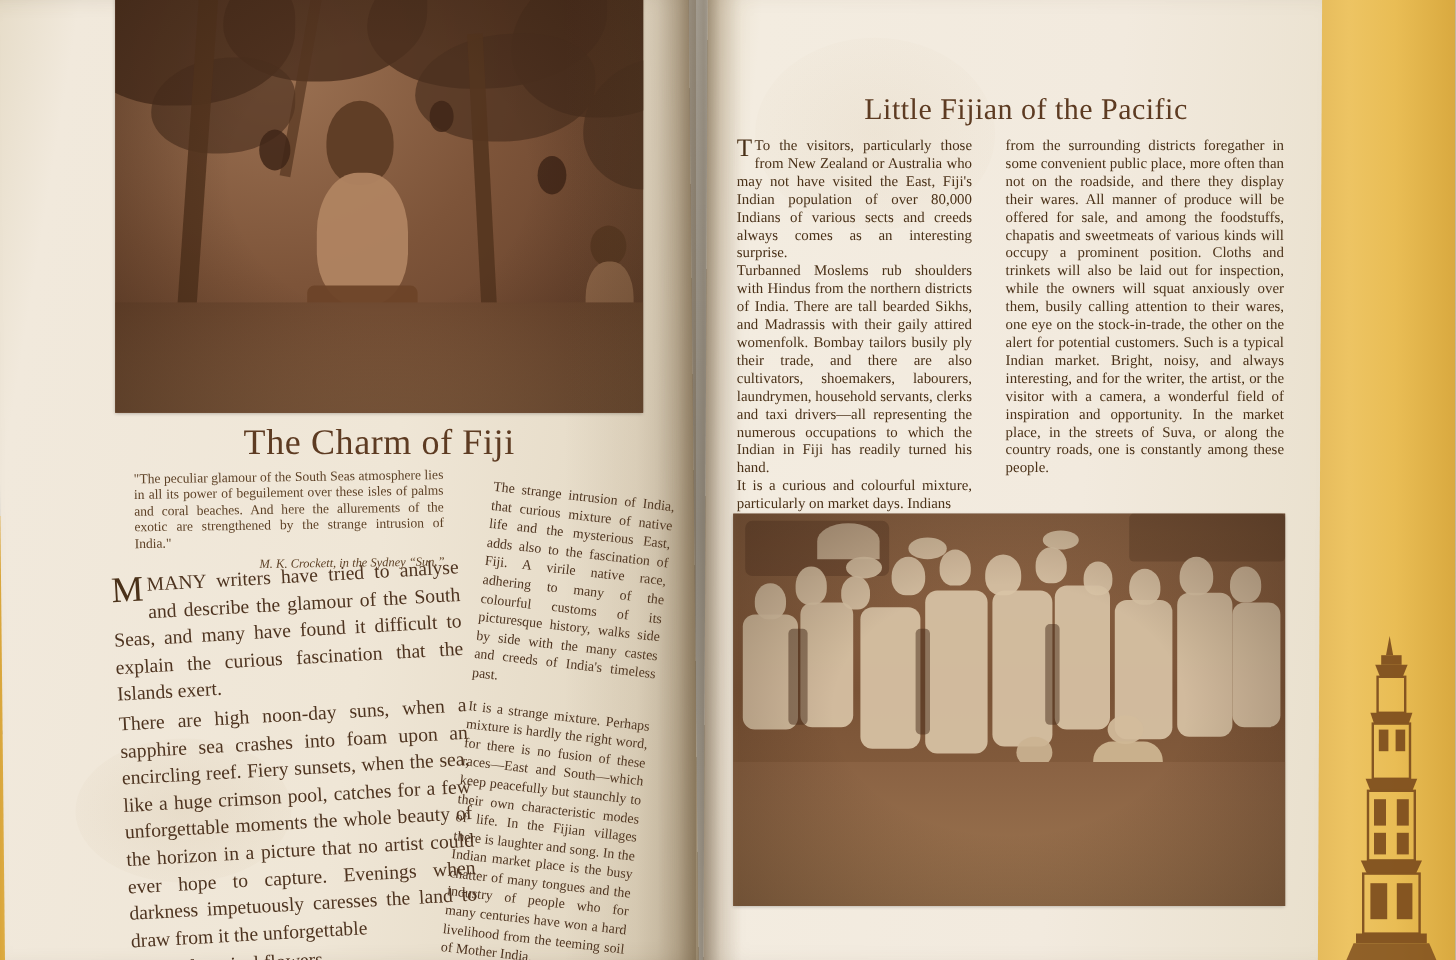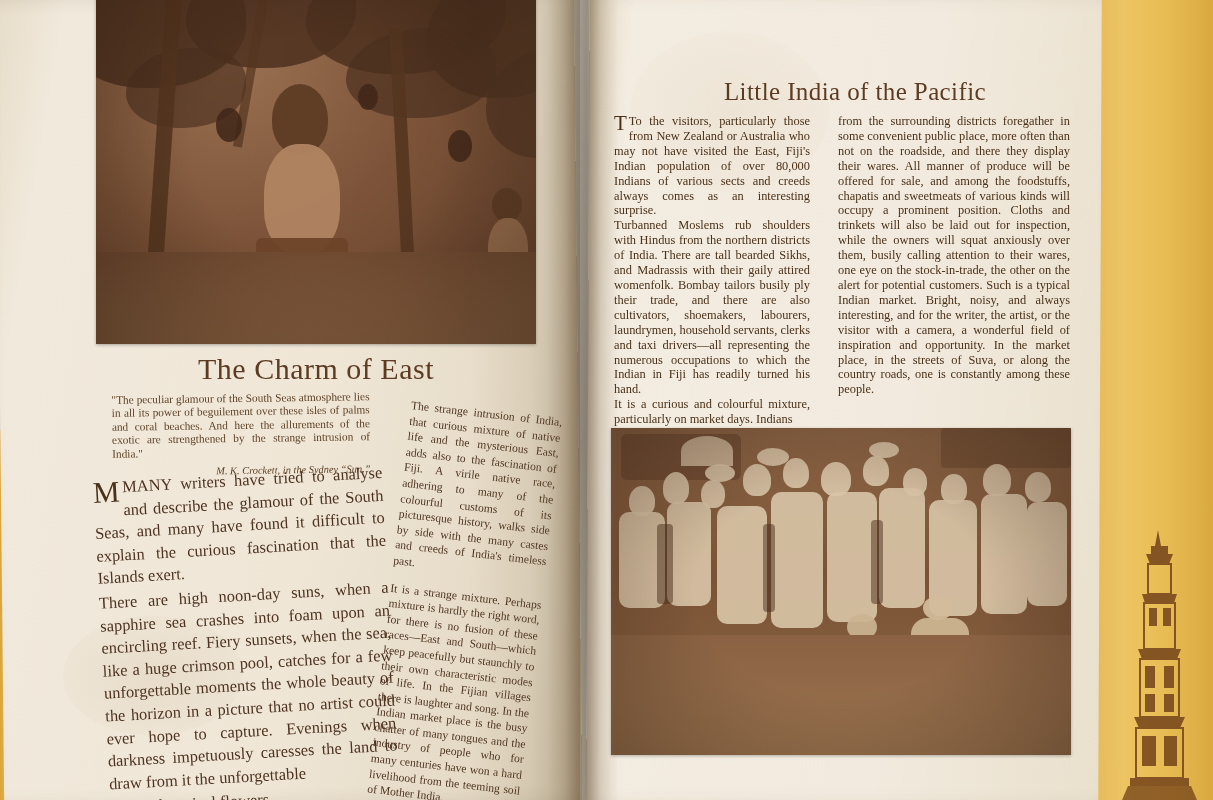--- a/index.html
+++ b/index.html
@@ -187,21 +187,21 @@
       <div class="ph-figure" style="left:176px;top:96px;width:56px;height:70px;border-radius:50% 50% 45% 45%;background:#5e3c25;"></div>
       <div class="ph-figure" style="left:168px;top:156px;width:76px;height:110px;background:#b08461;"></div>
       <div class="ph-figure" style="left:160px;top:250px;width:92px;height:78px;background:#6d4328;border-radius:6px;"></div>
 
       <div class="ph-figure" style="left:396px;top:200px;width:30px;height:34px;background:#5b3a23;border-radius:50%;"></div>
       <div class="ph-figure" style="left:392px;top:230px;width:40px;height:66px;background:#9a7050;"></div>
       <div class="ph-ground"></div>
       <div class="ph-vignette"></div>
     </div>
 
-    <div class="left-title">The Charm of East</div>
+    <div class="left-title">The Charm of Fiji</div>
 
     <div class="quote">
       <span>"The peculiar glamour of the South Seas atmosphere lies in all its power of beguilement over these isles of palms and coral beaches.  And here the allurements of the exotic are strengthened by the strange intrusion of India."</span>
       <span class="attr">M. K. Crockett, in the Sydney “Sun.”</span>
     </div>
 
     <div class="left-col">
       <p><span class="dropcap">M</span><span>MANY writers have tried to analyse and describe the glamour of the South Seas, and many have found it difficult to explain the curious fascination that the Islands exert.</span></p>
       <p>There are high noon-day suns, when a sapphire sea crashes into foam upon an encircling reef. Fiery sunsets, when the sea, like a huge crimson pool, catches for a few unforgettable moments the whole beauty of the horizon in a picture that no artist could ever hope to capture.  Evenings when darkness impetuously caresses the land to draw from it the unforgettable</p>
       <p>scent of tropical flowers.</p>
@@ -212,21 +212,21 @@
       <p>It is a strange mixture. Perhaps mixture is hardly the right word, for there is no fusion of these races—East and South—which keep peacefully but staunchly to their own characteristic modes of life.  In the Fijian villages there is laughter and song.  In the Indian market place is the busy chatter of many tongues and the industry of people who for many centuries have won a hard livelihood from the teeming soil of Mother India.</p>
 
     </div>
 
     <div class="left-curl"></div>
 
     <div class="page-right">
       <div class="stain" style="left:40px;top:40px;width:200px;height:160px;background:radial-gradient(ellipse,rgba(165,130,75,.07),rgba(165,130,75,0));"></div>
     </div>
 
-    <div class="right-title">Little India of the Pacific</div>
+    <div class="right-title">Little Fijian of the Pacific</div>
 
     <div class="rcol" id="rcol1">
       <p><span class="dropcap">T</span><span>To the visitors, particularly those from New Zealand or Australia who may not have visited the East, Fiji's Indian population of over 80,000 Indians of various sects and creeds always comes as an interesting surprise.</span></p>
       <p>Turbanned Moslems rub shoulders with Hindus from the northern districts of India.  There are tall bearded Sikhs, and Madrassis with their gaily attired womenfolk. Bombay tailors busily ply their trade, and there are also cultivators, shoemakers, labourers, laundrymen, household servants, clerks and taxi drivers—all representing the numerous occupations to which the Indian in Fiji has readily turned his hand.</p>
       <p>It is a curious and colourful mixture, particularly on market days. Indians</p>
     </div>
 
     <div class="rcol" id="rcol2">
       <p>from the surrounding districts foregather in some convenient public place, more often than not on the roadside, and there they display their wares.  All manner of produce will be offered for sale, and among the foodstuffs, chapatis and sweetmeats of various kinds will occupy a prominent position.   Cloths and trinkets will also be laid out for inspection, while the owners will squat anxiously over them, busily calling attention to their wares, one eye on the stock-in-trade, the other on the alert for potential customers.  Such is a typical Indian market.  Bright, noisy, and always interesting, and for the writer, the artist, or the visitor with a camera, a wonderful field of inspiration and opportunity. In the market place, in the streets of Suva, or along the country roads, one is constantly among these people.</p>
     </div>

